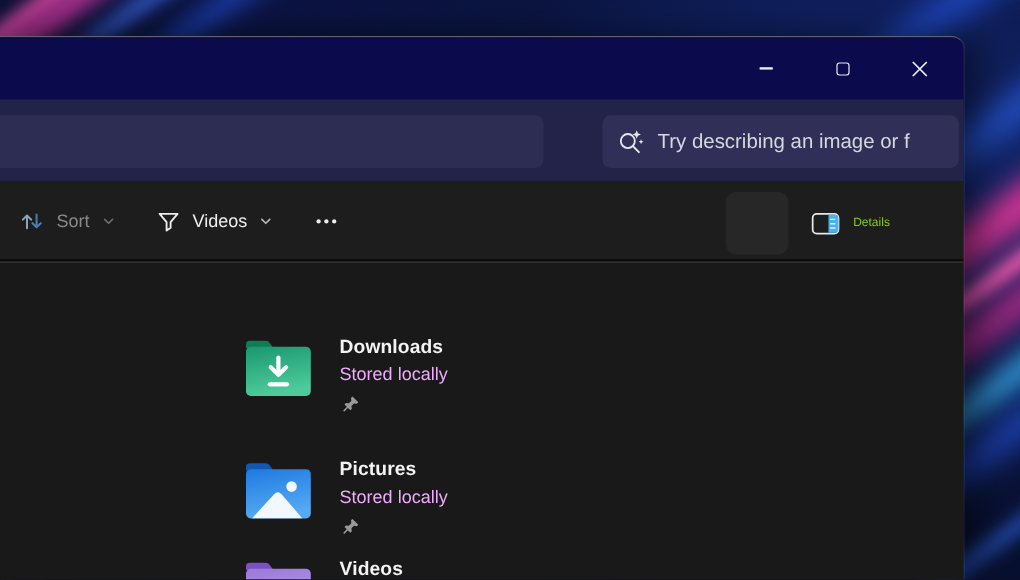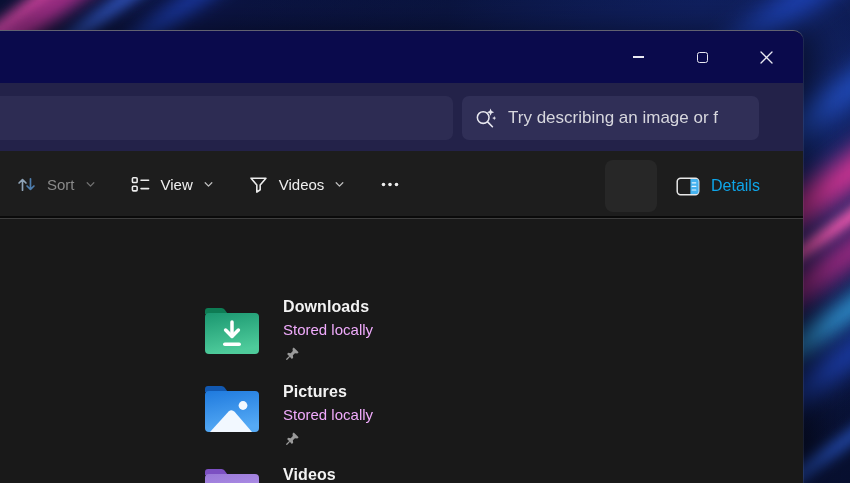--- a/index.html
+++ b/index.html
@@ -38,42 +38,42 @@
   .titlebar { height:52px; flex:none; background:#0a0a4c; position:relative; }
   .caption-buttons { position:absolute; right:8px; top:0; height:52px; display:flex; gap:6px; align-items:stretch; }
   .cap-btn { width:58px; display:flex; align-items:center; justify-content:center; cursor:default; }
   .glyph-min { width:11px; height:1.5px; background:#e9e9f2; }
   .glyph-max { width:11px; height:11px; border:1.3px solid #e9e9f2; border-radius:2.5px; }
 
   
   .addressrow { height:68px; flex:none; background:#232249; position:relative; }
   .address-field { position:absolute; left:-24px; top:13px; width:477px; height:44px;
     background:#2d2c53; border-radius:7px; }
-  .search-box { position:absolute; left:462px; top:13px; width:297px; height:44px;
+  .search-box { position:absolute; left:502px; top:13px; width:297px; height:44px;
     background:#302f57; border-radius:7px; display:flex; align-items:center; gap:11px;
     padding:0 12px; overflow:hidden; }
   .search-text { color:#d7d7de; font-size:17px; white-space:nowrap; }
 
   
   .toolbar { height:68px; flex:none; background:#1d1d1d; position:relative;
     border-bottom:1px solid #3e3e3e; box-shadow:inset 0 -2px 0 #0a0a0a;
     display:flex; align-items:center; padding-left:16px; gap:34px; }
   .tb-btn { display:flex; align-items:center; gap:10px; font-size:15px; color:#efefef; cursor:default; }
   .tb-btn.disabled { color:#8a8a8a; }
   .tb-label { line-height:1; }
   .chev { width:11px; height:11px; display:block; }
   .hover-square { position:absolute; left:605px; top:9px; width:52px; height:52px;
     border-radius:8px; background:#272727; }
   .details-btn { position:absolute; left:676px; top:9px; height:52px;
-    display:flex; align-items:center; gap:10px; font-size:16px; color:#0ea5e9; }
+    display:flex; align-items:center; gap:10px; font-size:10px; color:#84cc16; }
 
   
   .content { flex:1; background:#191919; position:relative; overflow:hidden; }
   .file-item { position:absolute; left:203px; display:flex; gap:22px; align-items:flex-start; cursor:default; }
-  .fi-0 { top:77px;align-items:center; } .fi-1 { top:162px; } .fi-2 { top:245px; }
+  .fi-0 { top:60px; } .fi-1 { top:162px; } .fi-2 { top:245px; }
   .file-meta { display:flex; flex-direction:column; padding-top:1px; }
   .file-name { color:#f3f3f3; font-size:16px; font-weight:700; line-height:20px; letter-spacing:.1px; }
   .file-status { color:#f0abfc; font-size:15px; line-height:21px; margin-top:2px; }
   .pin { margin-top:6px; margin-left:2px; width:15px; height:15px; }
   svg { display:block; }
 </style>
 </head>
 <body>
 
 <div class="desktop">
@@ -128,32 +128,20 @@
       <svg width="21" height="21" viewBox="0 0 20 20">
         <path d="M6.2 15.5 V5.4 M2.9 8.6 L6.2 5.3 L9.5 8.6" fill="none" stroke="#90a4b8" stroke-width="1.6" stroke-linecap="round" stroke-linejoin="round"></path>
         <path d="M13.8 4.5 V14.6 M10.5 11.4 L13.8 14.7 L17.1 11.4" fill="none" stroke="#4e7eae" stroke-width="1.6" stroke-linecap="round" stroke-linejoin="round"></path>
       </svg>
       <span class="tb-label">Sort</span>
       <svg class="chev" viewBox="0 0 11 11">
         <path d="M2.2 3.8 L5.5 7.1 L8.8 3.8" fill="none" stroke="#6f6f6f" stroke-width="1.3" stroke-linecap="round" stroke-linejoin="round"></path>
       </svg>
     </div>
 
-    <div class="tb-btn">
-      <svg width="21" height="21" viewBox="0 0 20 20">
-        <rect x="2.3" y="3.6" width="4.5" height="4.5" rx="1" fill="none" stroke="#ececec" stroke-width="1.5"></rect>
-        <path d="M10.5 5.9 H17.7" stroke="#ececec" stroke-width="1.5" stroke-linecap="round"></path>
-        <rect x="2.3" y="11.6" width="4.5" height="4.5" rx="1" fill="none" stroke="#ececec" stroke-width="1.5"></rect>
-        <path d="M10.5 13.9 H17.7" stroke="#ececec" stroke-width="1.5" stroke-linecap="round"></path>
-      </svg>
-      <span class="tb-label">View</span>
-      <svg class="chev" viewBox="0 0 11 11">
-        <path d="M2.2 3.8 L5.5 7.1 L8.8 3.8" fill="none" stroke="#bdbdbd" stroke-width="1.3" stroke-linecap="round" stroke-linejoin="round"></path>
-      </svg>
-    </div>
 
     <div class="tb-btn">
       <svg width="21" height="21" viewBox="0 0 20 20">
         <path d="M2.9 4 H17.1 L11.6 10.5 V15 L8.4 17.3 V10.5 Z" fill="none" stroke="#ececec" stroke-width="1.5" stroke-linejoin="round"></path>
       </svg>
       <span class="tb-label">Videos</span>
       <svg class="chev" viewBox="0 0 11 11">
         <path d="M2.2 3.8 L5.5 7.1 L8.8 3.8" fill="none" stroke="#bdbdbd" stroke-width="1.3" stroke-linecap="round" stroke-linejoin="round"></path>
       </svg>
     </div>

